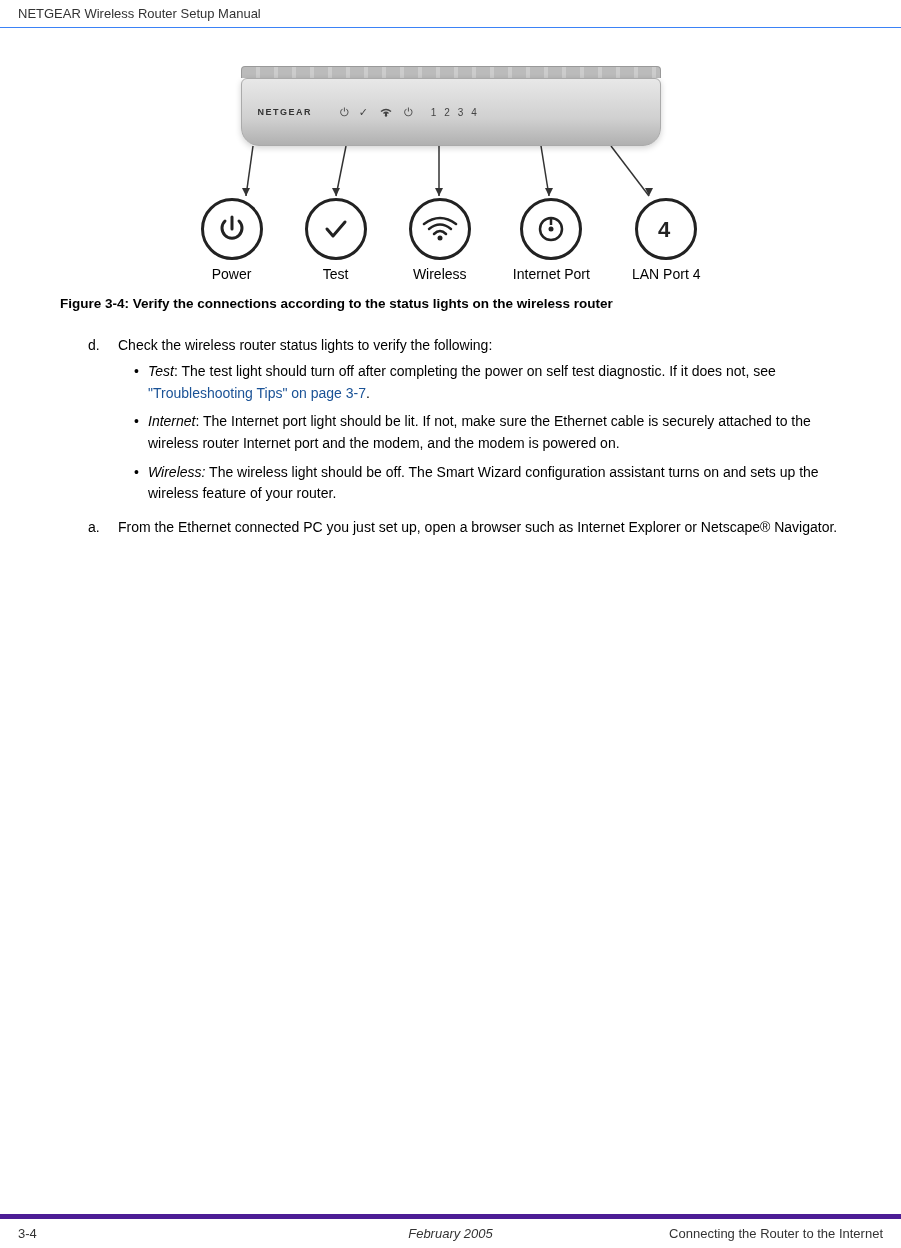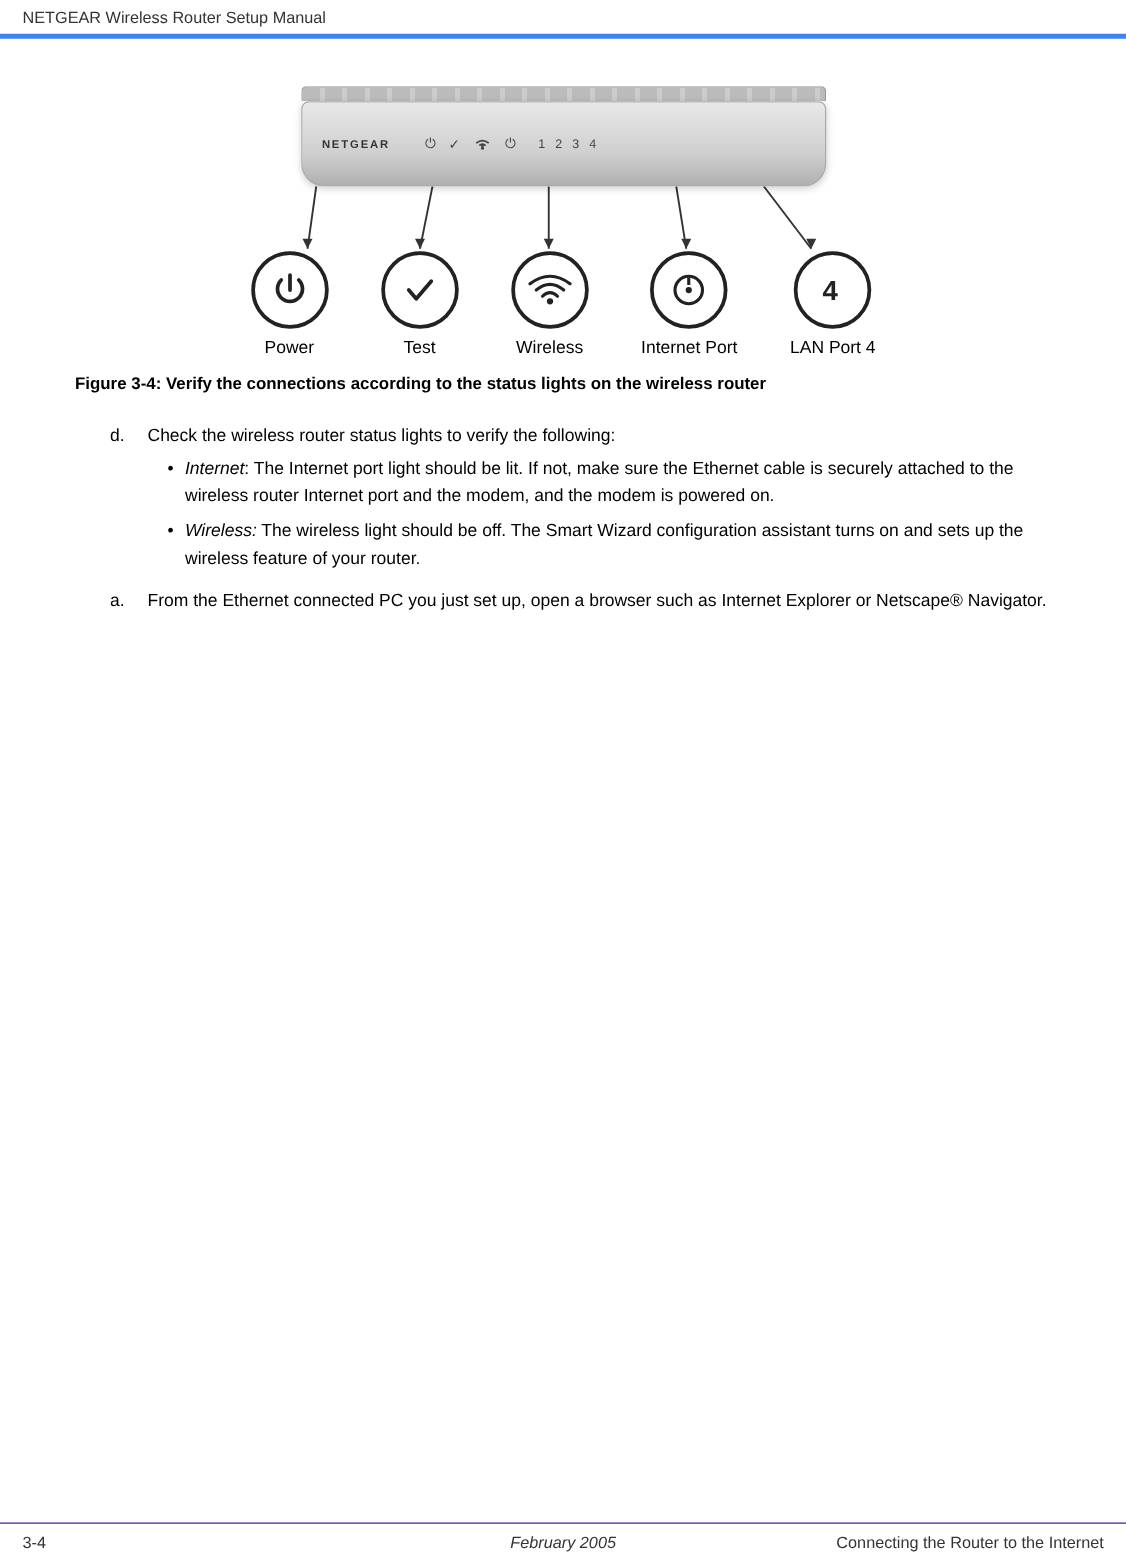--- a/index.html
+++ b/index.html
@@ -8,21 +8,21 @@
       min-height: 1248px;
       font-family: Arial, Helvetica, sans-serif;
       font-size: 14px;
       background: #fff;
       color: #000;
       position: relative;
     }
 
     
     .page-header {
-      border-bottom: 4px solid #3b82f6;
+      border-bottom: 1px solid #3b82f6;
       padding: 6px 18px;
       font-size: 13px;
       color: #333;
     }
 
     
     .content {
       padding: 20px 60px 60px 60px;
     }
 
@@ -215,21 +215,21 @@
       gap: 12px;
       margin-bottom: 8px;
     }
 
     
     .page-footer {
       position: absolute;
       bottom: 0;
       left: 0;
       right: 0;
-      border-top: 1px solid #4c1d95;
+      border-top: 5px solid #4c1d95;
       padding: 7px 18px;
       display: flex;
       justify-content: space-between;
       font-size: 13px;
       color: #333;
     }
 
     .footer-center {
       position: absolute;
       left: 50%;
@@ -361,20 +361,23 @@
 
   <div class="section-d">
     <div class="section-d-header">
       <span class="section-d-letter">d.</span>
       <span class="section-d-text">Check the wireless router status lights to verify the following:</span>
     </div>
 
     <ul class="bullet-list">
 
 
+      <li>
+        <span class="italic">Test</span><span>: The test light should turn off after completing the power on self test diagnostic. If it does not, see </span><a class="link-text">"Troubleshooting Tips" on page 3-7</a><span>.</span>
+      </li>
 
       <li>
         <span class="italic">Internet</span><span>: The Internet port light should be lit. If not, make sure the Ethernet cable is securely attached to the wireless router Internet port and the modem, and the modem is powered on.</span>
       </li>
 
       <li>
         <span class="italic">Wireless:</span><span> The wireless light should be off. The Smart Wizard configuration assistant turns on and sets up the wireless feature of your router.</span>
       </li>
 
     </ul>

